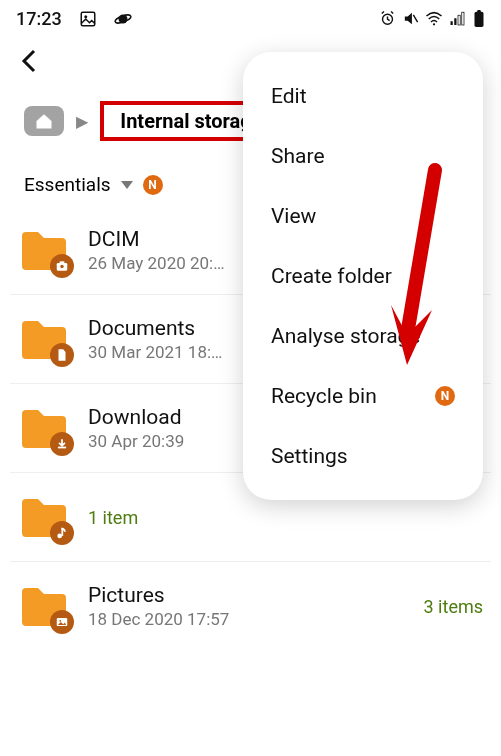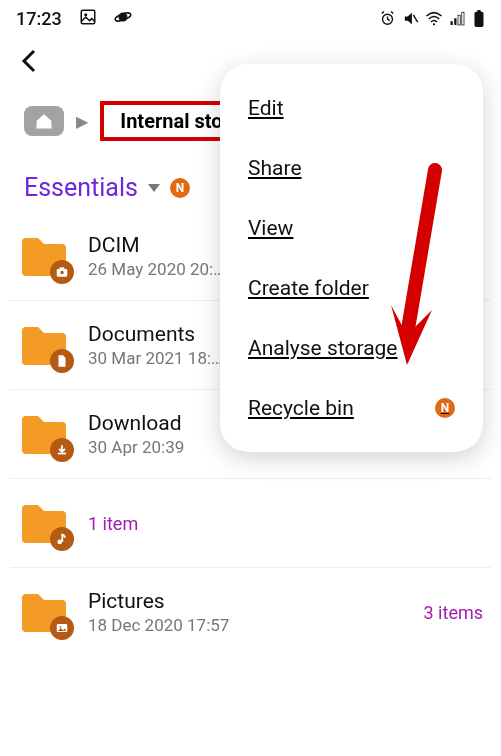--- a/index.html
+++ b/index.html
@@ -1,42 +1,42 @@
 <!DOCTYPE html>
 <html><head>
 <meta charset="utf-8">
 <style>
   * { margin: 0; padding: 0; box-sizing: border-box; }
   html, body { width: 501px; height: 756px; font-family: -apple-system, Roboto, "Segoe UI", sans-serif; background: #fff; overflow: hidden; }
   .statusbar { display:flex; justify-content:space-between; align-items:center; padding: 8px 16px; font-size: 18px; font-weight:500; color:#111; }
-  .statusbar .left { display:flex; align-items:flex-start; gap:17px; }
+  .statusbar .left { display:flex; align-items:center; gap:17px; }
   .statusbar .right { display:flex; align-items:center; gap:6px; }
   .ico-svg { display:inline-flex; }
   .topbar { display:flex; align-items:center; padding: 10px 16px; }
   .back { width:28px; height:28px; display:flex; align-items:center; justify-content:center; cursor:pointer; }
   .breadcrumb-row { display:flex; align-items:center; gap:12px; padding: 16px 24px; }
   .home-pill { width:40px; height:30px; background:#a3a3a3; border-radius:8px; display:flex; align-items:center; justify-content:center; }
   .bc-chev { font-size:16px; color:#888; }
   .bc-current { font-size:20px; font-weight:700; color:#000; padding:8px 10px; }
   .highlight-box { border:4px solid #d40000; padding:4px 6px; }
   .filter-row { display:flex; align-items:center; gap:10px; padding: 16px 24px 10px; }
-  .filter-label { font-size:25px; color:#6d28d9; }
+  .filter-label { font-size:19px; color:#000000; }
   .chev-down { width:0; height:0; border-left:6px solid transparent; border-right:6px solid transparent; border-top:8px solid #777; }
   .n-badge { width:20px; height:20px; border-radius:50%; background:#e06a12; color:#fff; font-size:12px; font-weight:700; display:flex; align-items:center; justify-content:center; }
   .list { padding: 0 10px; }
   .item { display:flex; align-items:center; gap:18px; padding:18px 8px; border-bottom:1px solid #eee; }
   .item:last-child { border-bottom:none;align-items:center; }
   .folder-icon { width:52px; height:52px; position:relative; }
   .folder-shape { position:absolute; inset:0; }
   .folder-ovl { position:absolute; right:-4px; bottom:-2px; width:24px; height:24px; border-radius:50%; background:#b55a12; display:flex; align-items:center; justify-content:center; }
   .item-txt { flex:1; min-width:0; }
   .item-name { font-size:21px; color:#111; margin-bottom:2px; }
   .item-date { font-size:17px; color:#777; }
-  .item-count { font-size:18px; color:#a21caf; white-space:nowrap; }
-  .menu { position:absolute; top:64px; right:18px; width:263px; background:#fff; border-radius:28px; box-shadow:0 6px 24px rgba(0,0,0,0.18); padding:14px 0;text-decoration:underline; }
+  .item-count { font-size:18px; color:#4d7c0f; white-space:nowrap; }
+  .menu { position:absolute; top:52px; right:18px; width:240px; background:#fff; border-radius:28px; box-shadow:0 6px 24px rgba(0,0,0,0.18); padding:14px 0; }
   .menu-item { padding:18px 28px; font-size:21px; color:#111; display:flex; align-items:center; justify-content:space-between; cursor:pointer; }
   .arrow-annot { position:absolute; top:160px; right:44px; pointer-events:none; }
 </style>
 </head>
 <body>
 
 <div class="statusbar">
   <div class="left">
     <span>17:23</span>
     <span class="ico-svg">
@@ -228,20 +228,23 @@
   <div class="menu-item">
       <span>Create folder</span>
     </div>
   <div class="menu-item">
       <span>Analyse storage</span>
     </div>
   <div class="menu-item">
     <span>Recycle bin</span>
     <span class="n-badge">N</span>
   </div>
+  <div class="menu-item">
+      <span>Settings</span>
+    </div>
 </div>
 
 <div class="arrow-annot">
   <svg width="70" height="220" viewBox="0 0 70 220">
     <path d="M48 10 L20 175" stroke="#d40000" stroke-width="14" stroke-linecap="round"></path>
     <path d="M20 175 L4 145 L20 205 L45 150 Z" fill="#d40000"></path>
   </svg>
 </div>
 
 </body></html>

